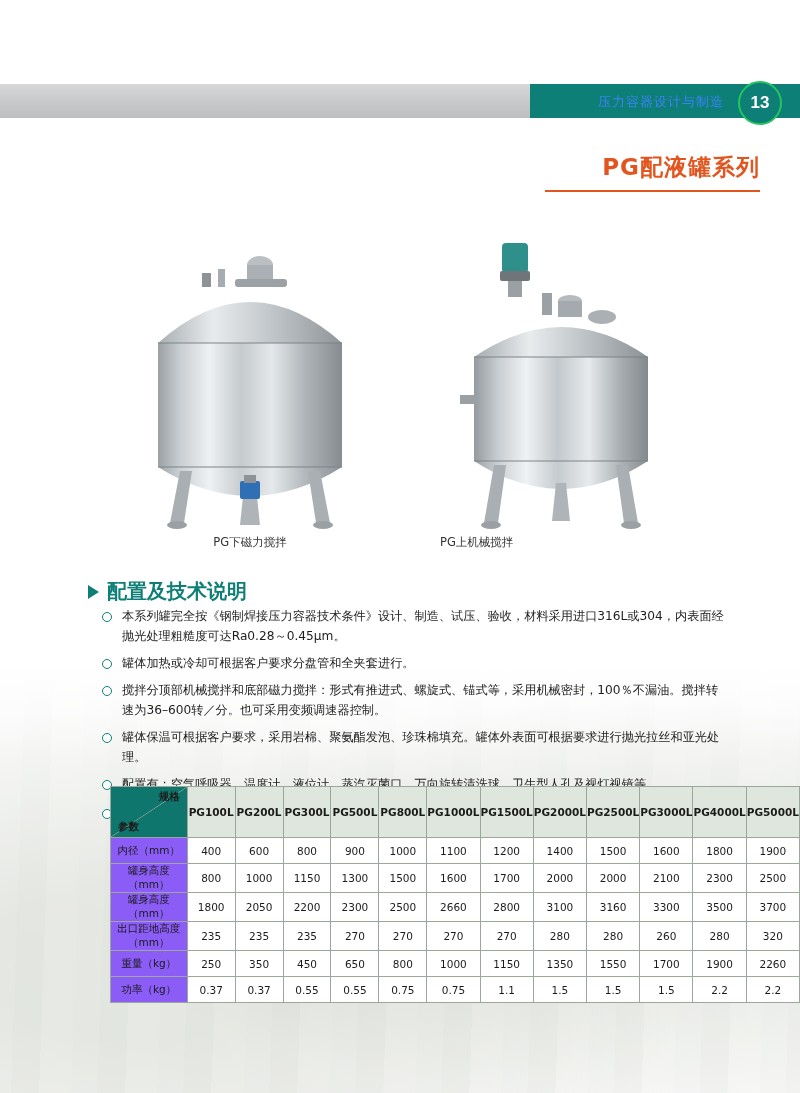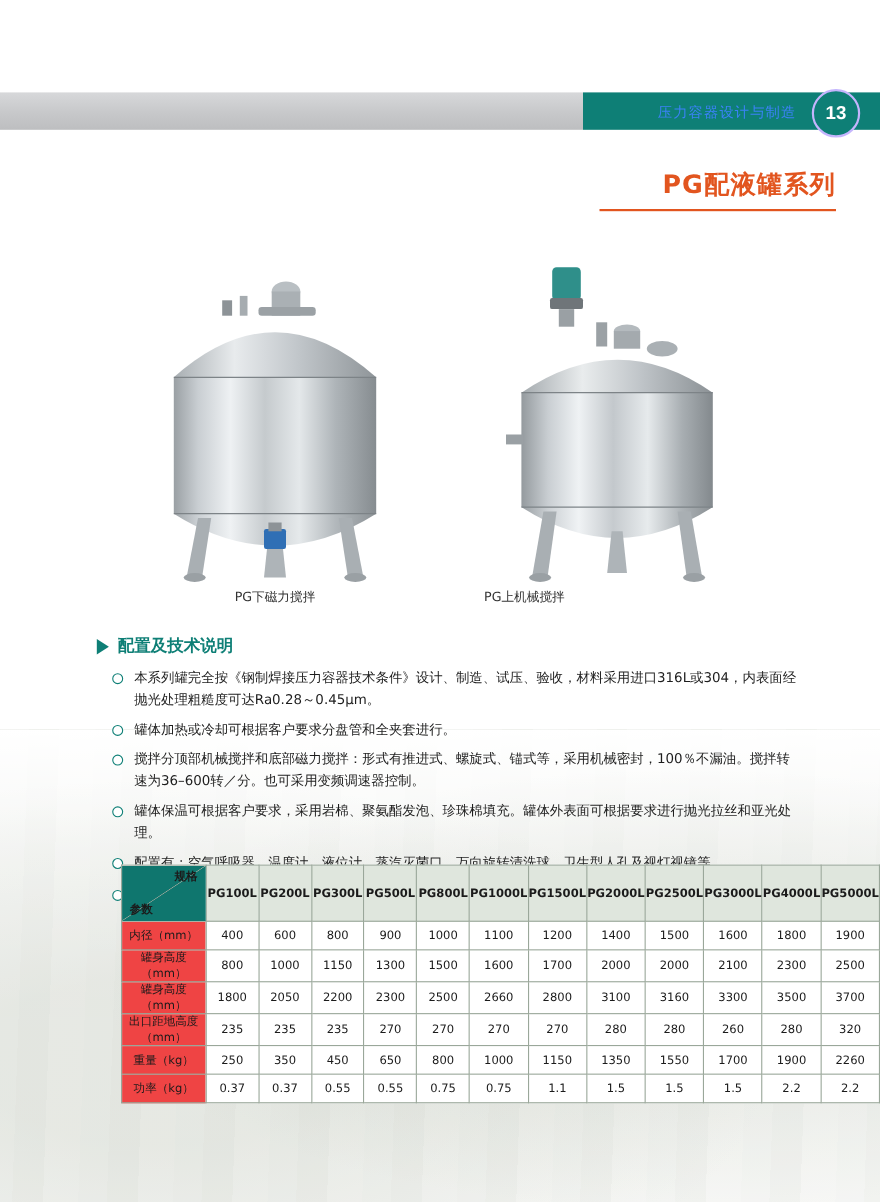--- a/index.html
+++ b/index.html
@@ -42,21 +42,21 @@
     background:#0e7f76;
   }
   .header .title{
     position:absolute;right:76px;top:9px;
     font-size:13px;color:#3b82f6;letter-spacing:1px;
     font-family:Liberation Serif, serif;
   }
   .pagecircle{
     position:absolute;right:18px;top:-3px;
     width:40px;height:40px;border-radius:50%;
-    background:#0e7f76;border:2px solid #c4b5fd;
+    background:#0e7f76;border:2px solid #22c55e;
     color:#fff;font-size:17px;font-weight:bold;
     display:flex;align-items:center;justify-content:center;
     font-family:"Liberation Sans",sans-serif;
   }
 
   
   .prod-title-wrap{
     position:absolute;right:40px;top:152px;z-index:6;text-align:right;
   }
   .prod-title{
@@ -83,21 +83,21 @@
   
   .sec-head{
     position:absolute;left:88px;top:578px;z-index:6;
     display:flex;align-items:center;gap:8px;
   }
   .sec-arrow{
     width:0;height:0;border-left:11px solid #0e7f76;
     border-top:7px solid transparent;border-bottom:7px solid transparent;
   }
   .sec-head-text{
-    font-size:15px;font-weight:bold;color:#0e7f76;
+    font-size:20px;font-weight:bold;color:#0e7f76;
     font-family:"DejaVu Sans","Liberation Sans",sans-serif;
   }
 
   
   .bullets{
     position:absolute;left:100px;top:606px;width:630px;z-index:6;
   }
   .bullet{
     position:relative;padding-left:22px;margin-bottom:7px;
     font-size:12.2px;line-height:20px;color:#1d1d1d;
@@ -144,21 +144,21 @@
     width:94px;padding:0;position:relative;background:#0f766e;height:50px;
   }
   .corner .diag{
     position:absolute;left:0;top:0;width:100%;height:100%;
     background:linear-gradient(to right bottom, transparent calc(50% - 0.6px), #9aa79a 50%, transparent calc(50% + 0.6px));
   }
   .corner .gg{position:absolute;right:7px;top:3px;font-weight:bold;}
   .corner .pp{position:absolute;left:7px;bottom:3px;font-weight:bold;}
   .colh{width:48px;background:#dfe6dd;margin-left:48px;}
   .rowh{
-    width:94px;background:#ef4444;font-weight:normal;text-align:center;
+    width:94px;background:#8b5cf6;font-weight:normal;text-align:center;
   }
   td.val{width:48px;background:#ffffff;}
 </style>
 </head>
 <body>
 
 <div class="bg-texture"></div>
 
 <div class="header">
   <div class="grey"></div>

